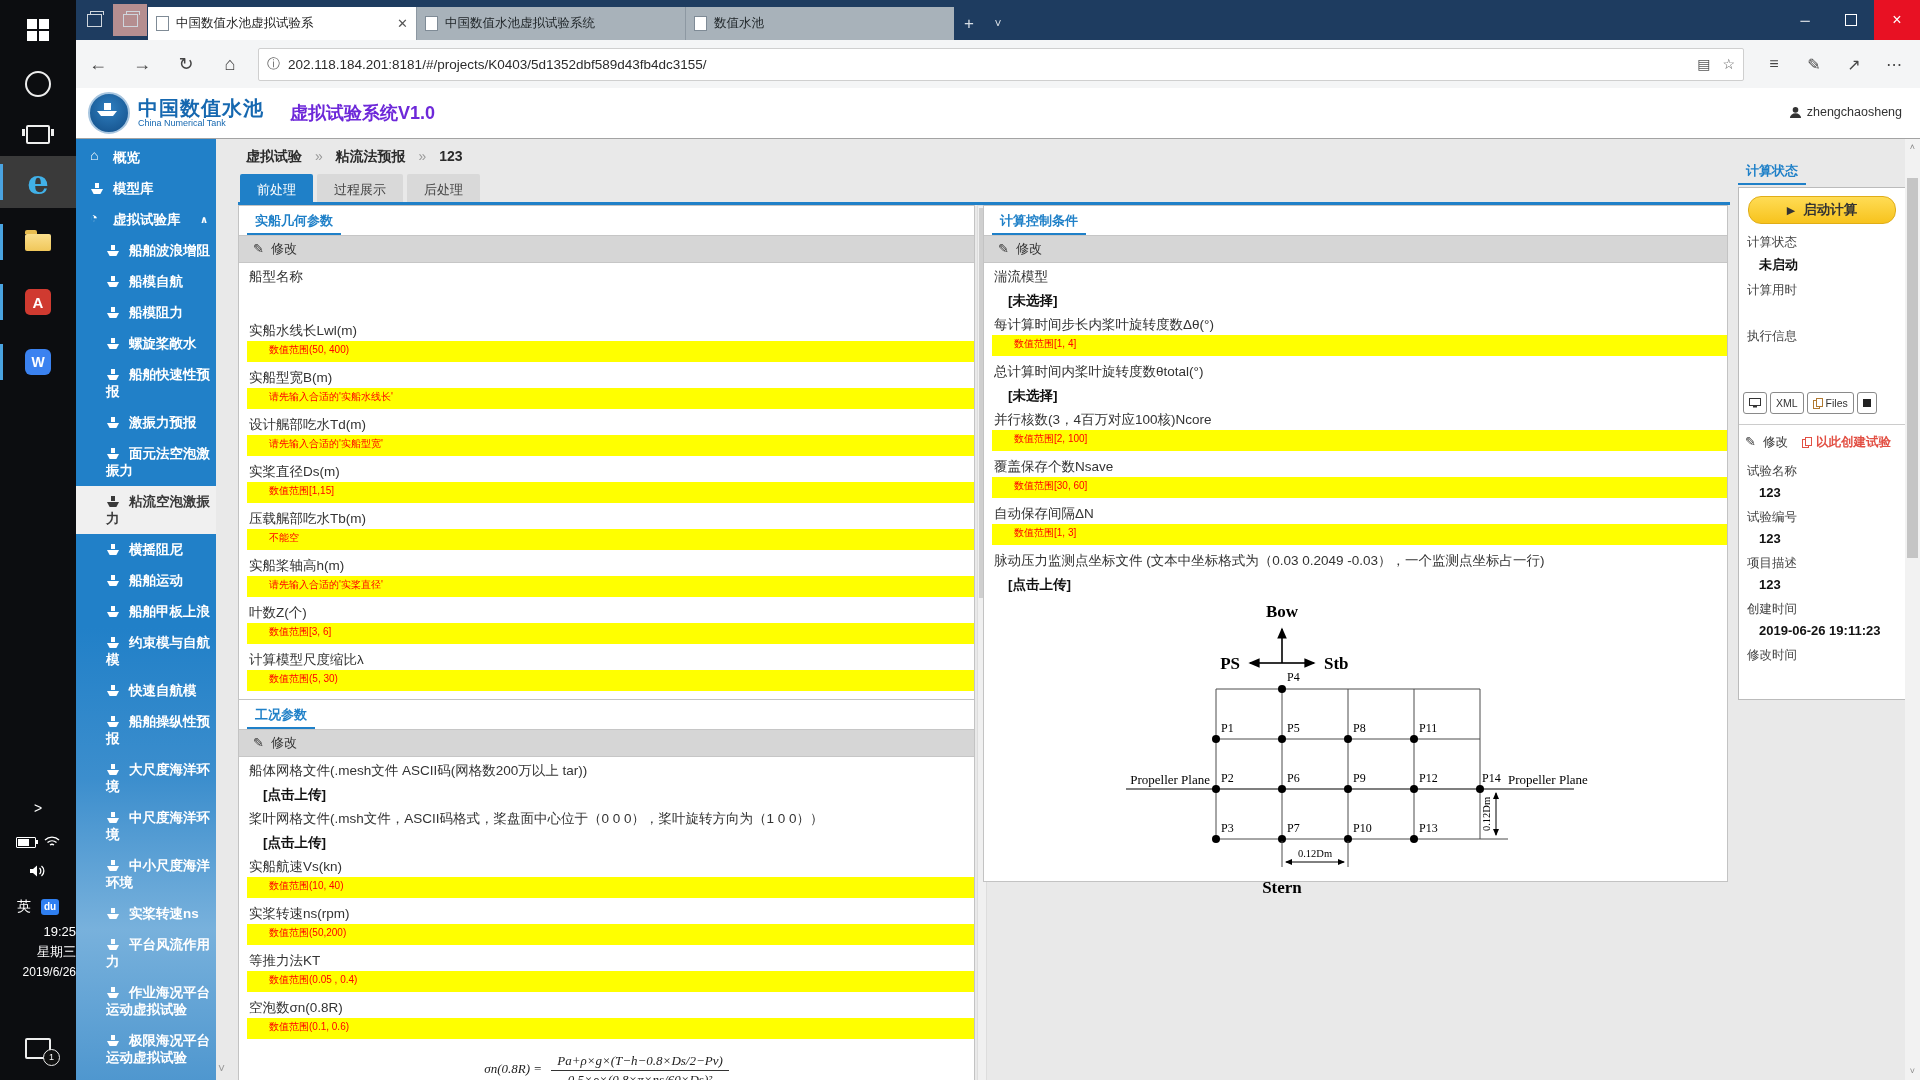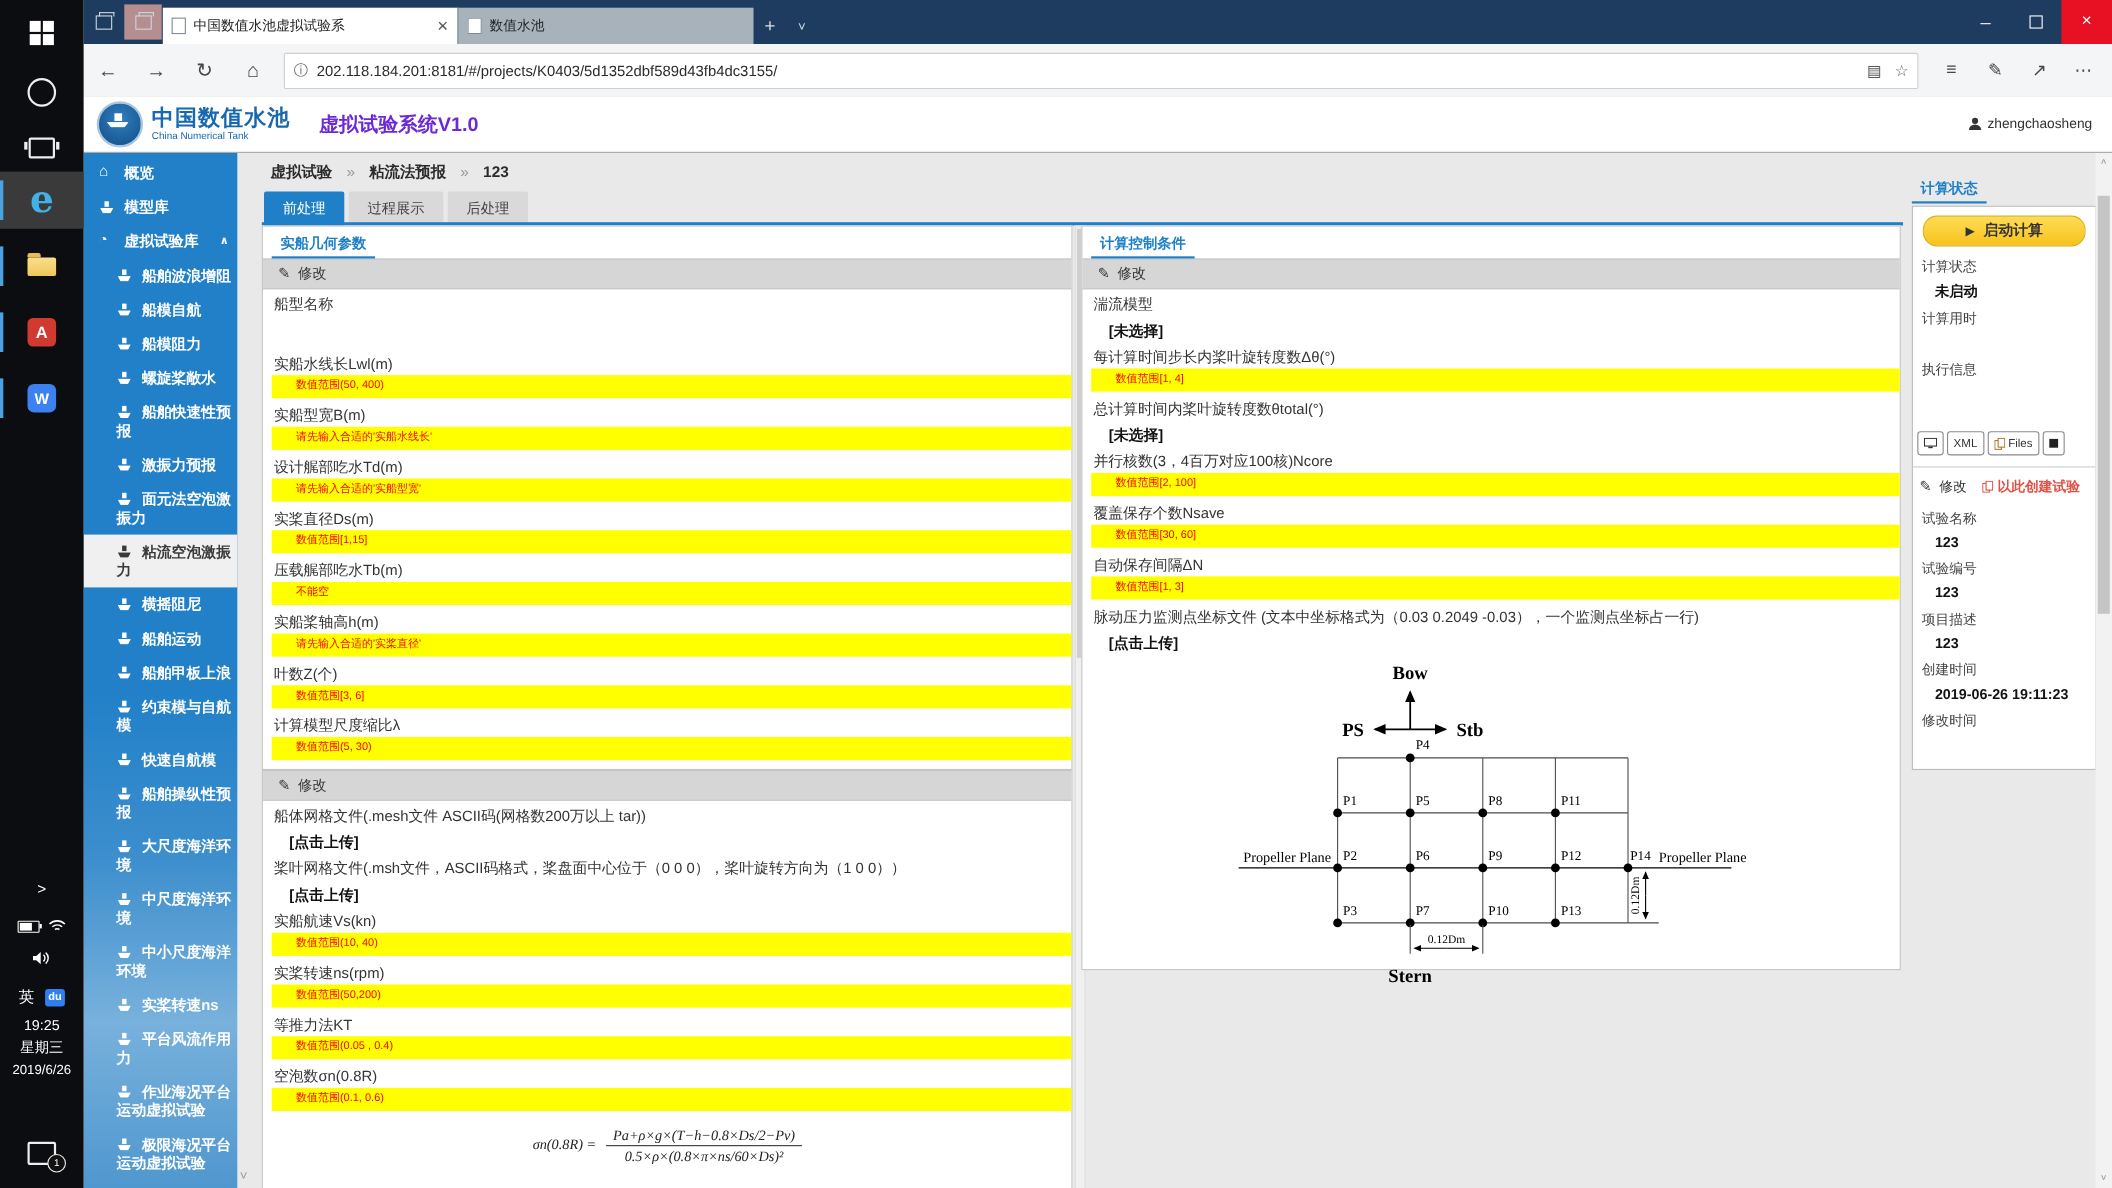--- a/index.html
+++ b/index.html
@@ -22,21 +22,21 @@
   .folder-ico::before{content:"";position:absolute;top:-4px;left:0;width:12px;height:4px;background:#e9bd50;border-radius:2px 2px 0 0;}
   .adobe-ico{width:26px;height:26px;border-radius:5px;background:#d03a30;color:#fff;font-weight:bold;font-size:15px;display:flex;align-items:center;justify-content:center;}
   .wps-ico{width:26px;height:26px;border-radius:6px;background:#3b82f0;color:#fff;font-weight:bold;font-size:14px;display:flex;align-items:center;justify-content:center;}
   .tray{position:absolute;left:0;width:76px;color:#fff;text-align:center;}
   .tray-chevron{top:800px;font-size:14px;}
   .battery-ico{width:18px;height:9px;border:1px solid #fff;border-radius:1px;position:relative;margin-right:8px;}
   .battery-ico::after{content:"";position:absolute;right:-3px;top:2px;width:2px;height:4px;background:#fff;}
   .battery-ico::before{content:"";position:absolute;left:1px;top:1px;bottom:1px;width:11px;background:#fff;}
   .lang-cn{font-size:14px;color:#fff;margin-right:10px;}
   .du-ico{display:inline-block;width:18px;height:16px;background:#2f7ff1;border-radius:3px;color:#fff;font-size:10px;font-weight:bold;line-height:16px;}
-  .clock{font-size:13px;line-height:20px;}
+  .clock{font-size:13px;line-height:20px;text-align:right;}
   .notif-ico{width:22px;height:17px;border:2px solid #eee;border-radius:2px;position:relative;}
   .notif-badge{position:absolute;right:16px;bottom:-7px;width:15px;height:15px;border-radius:50%;background:#111;border:1px solid #eee;color:#fff;font-size:9px;line-height:14px;text-align:center;}
   
   .browser{position:absolute;left:76px;top:0;width:1844px;height:1080px;background:#fff;}
   .tabbar{position:absolute;left:0;top:0;right:0;height:40px;background:#1e3c60;display:flex;align-items:flex-end;}
   .tb-icobtn{width:34px;height:32px;margin:0 1px;display:flex;align-items:center;justify-content:center;align-self:center;}
   .pagestack{width:13px;height:11px;border:1.5px solid #cfd6dd;position:relative;}
   .pagestack::before{content:"";position:absolute;left:2px;top:-4px;width:12px;height:3px;border:1.5px solid #cfd6dd;border-bottom:none;}
   .tb-icobtn.pinkbg{background:#b58e90;}
   .tab{width:252px;height:33px;background:#a8b2ba;color:#1d2326;display:flex;align-items:center;padding:0 8px;font-size:12.5px;border-left:1px solid #8d98a2;}
@@ -219,20 +219,25 @@
           <span class="pagestack"></span>
         </div>
       <div style="display:flex;align-items:flex-end;">
 
           <div class="tab" data-active="true">
             <span class="favicon"></span>
             <span class="t-title">中国数值水池虚拟试验系</span>
             <span class="tab-close">✕</span>
           </div>
 
+          <div class="tab">
+            <span class="favicon"></span>
+            <span class="t-title">中国数值水池虚拟试验系统</span>
+
+          </div>
 
           <div class="tab">
             <span class="favicon"></span>
             <span class="t-title">数值水池</span>
 
           </div>
         </div>
       <div class="newtab">+</div>
       <div class="tabdrop">˅</div>
       <div class="tb-spacer"></div>
@@ -504,20 +509,21 @@
               <div class="field">
                 <div class="f-label">计算模型尺度缩比λ</div>
                 <div class="f-box" data-kind="yellow">
                   <span class="f-hint">数值范围(5, 30)</span>
                   <span class="f-action"></span>
                 </div>
               </div>
             </div>
         </div>
         <div class="sec">
+          <div class="panel-head"><span class="panel-title">工况参数</span></div>
           <div class="panel-toolbar">
             <span class="edit-ico">✎</span><span>修改</span>
           </div>
           <div>
 
               <div class="field">
                 <div class="f-label">船体网格文件(.mesh文件 ASCII码(网格数200万以上 tar))</div>
                 <div class="f-box" data-kind="action">
                   <span class="f-hint"></span>
                   <span class="f-action">[点击上传]</span>

